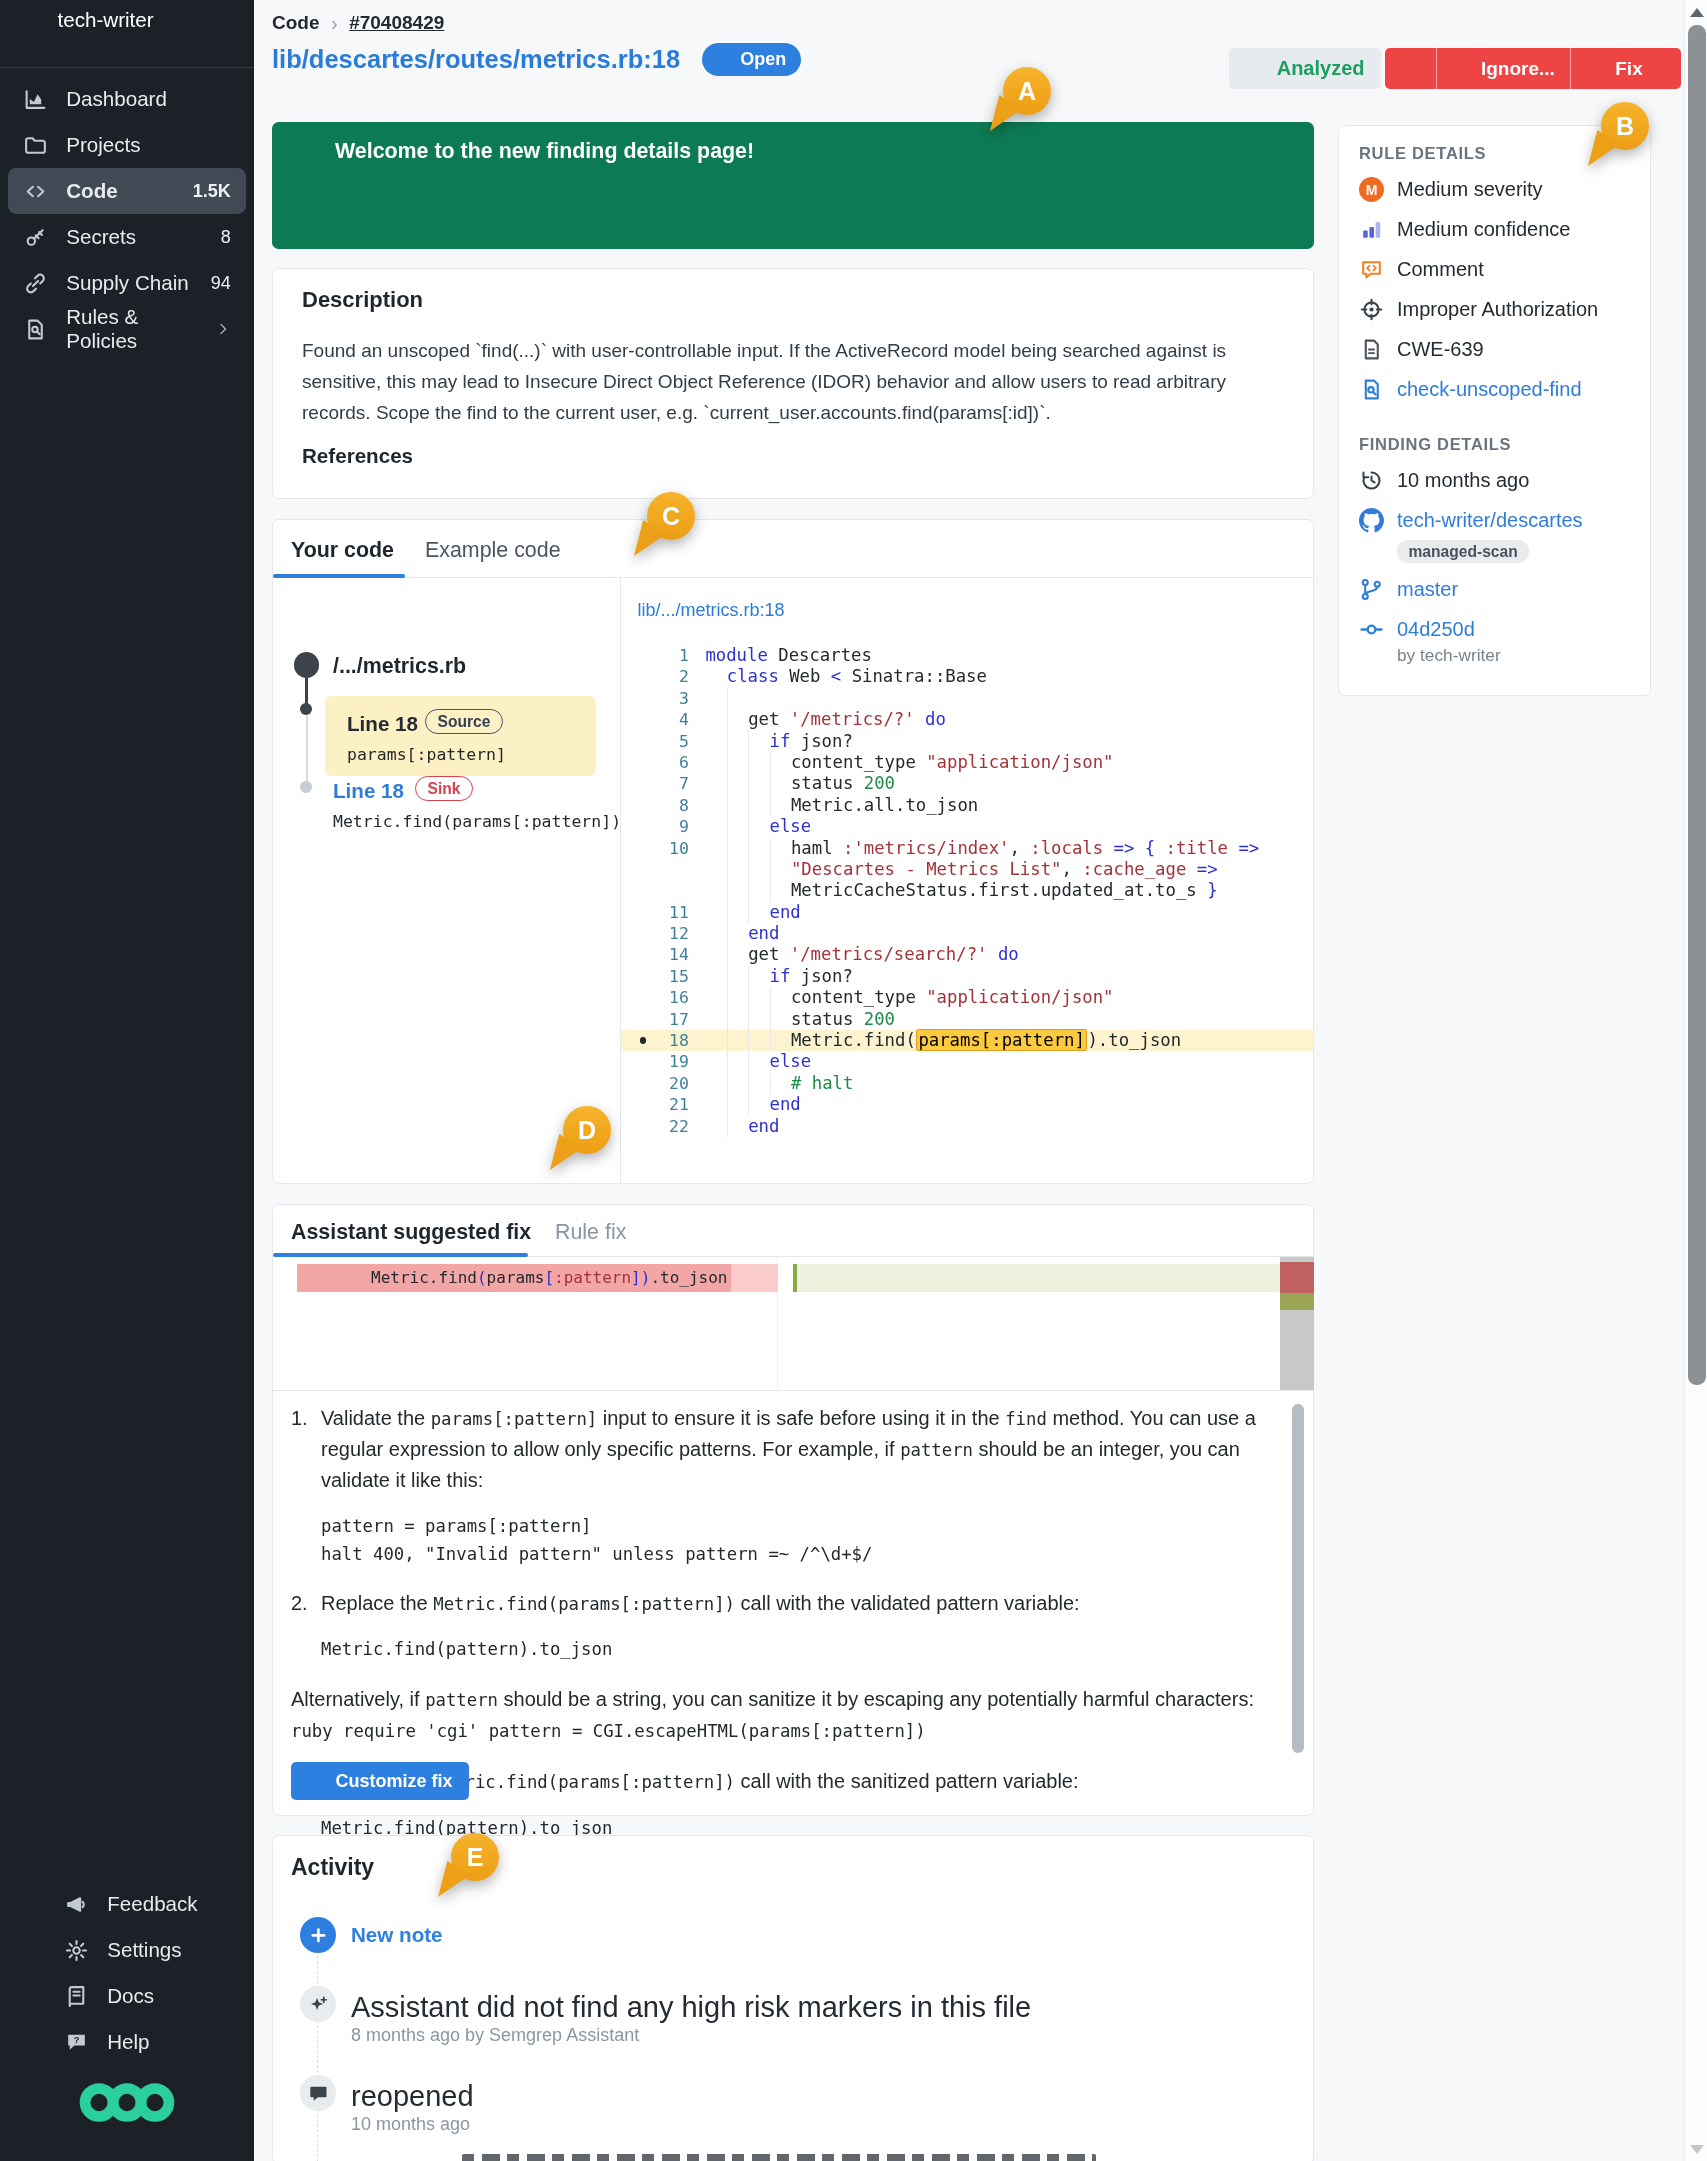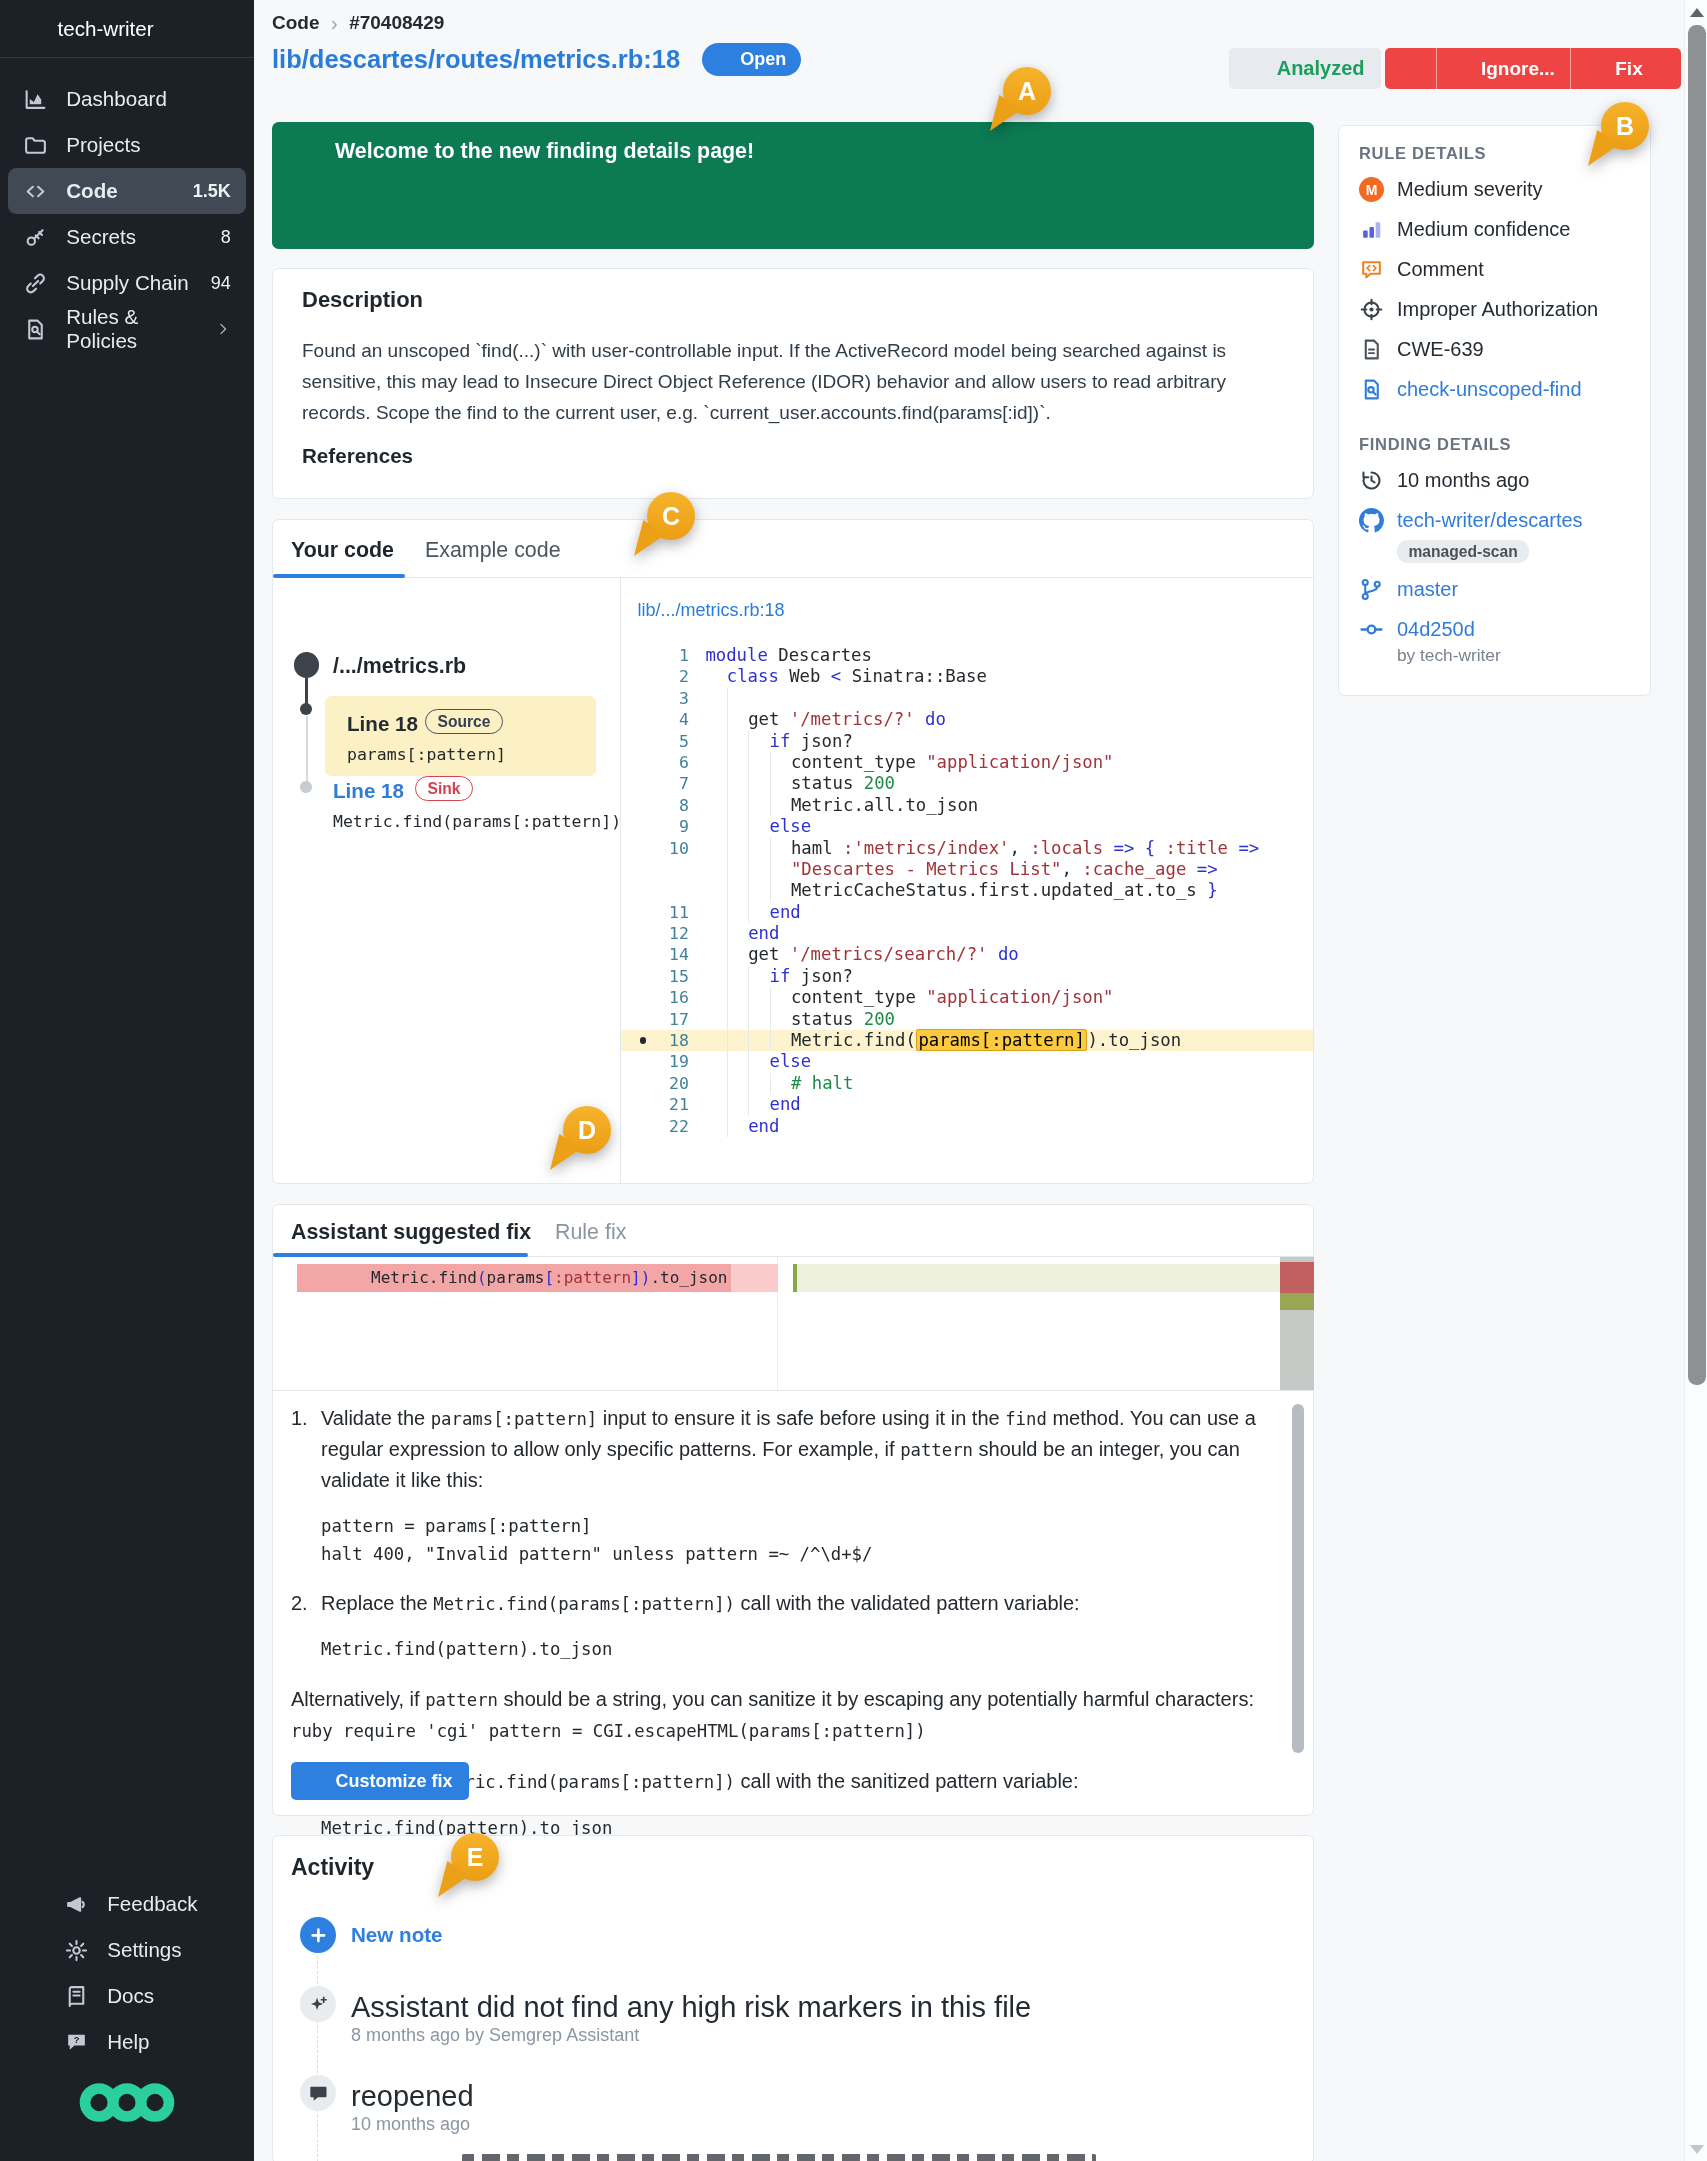--- a/index.html
+++ b/index.html
@@ -4,38 +4,38 @@
 <style>
   * { margin:0; padding:0; box-sizing:border-box; }
   html,body { background:#f7f8fa; font-family:"Liberation Sans", sans-serif; }
   #app { position:relative; width:1708px; height:2161px; overflow:hidden; background:#f7f8fa; }
 
   .card { position:absolute; background:#fff; border:0.8px solid #e4e7ec; border-radius:6.6px; }
   svg { width:100%; height:100%; display:block; }
 
   
   #sidebar { position:absolute; left:0; top:0; width:254px; height:2161px; background:#1b2126; color:#fff; }
-  .sb-top { display:flex; align-items:flex-end; height:58px; padding:16px 18px; gap:16.5px; border-bottom:0.8px solid #343b42; }
+  .sb-top { display:flex; align-items:flex-start; height:68px; padding:8px 18px; gap:16.5px; border-bottom:0.8px solid #343b42; }
   .sb-burger { width:23px; height:23px; color:#e8ebee; }
   .sb-org { font-size:20.6px; color:#fff; }
   .sb-orgchev { margin-left:auto; width:21.4px; height:21.4px; color:#e8ebee; }
   #side-nav { position:absolute; top:76px; left:0; right:0; }
   #side-footer { position:absolute; top:1881px; left:16px; right:0;padding-left:25px; }
   .nav-item { display:flex; align-items:center; height:46px; margin:0 8.2px; padding:0 15px; border-radius:8.2px; gap:18px; color:#e8ebee; font-size:20.6px; cursor:pointer; }
   .nav-item.active { background:#414a54; font-weight:bold; }
   .nav-ic { width:25px; height:25px; color:#c3c9d0; flex:none; display:flex; }
   .nav-count { margin-left:auto; font-size:18px; color:#eef1f4; }
   .nav-chev { margin-left:auto; width:18px; height:18px; color:#aeb6bd; }
   #sb-logo { position:absolute; left:79px; top:2077px; width:96px; height:51px; color:#2bcf9e; }
 
   
   #breadcrumb { position:absolute; left:272px; top:11.5px; display:flex; align-items:center; gap:11.5px; font-size:19px; color:#242a31; }
   .bc-sec { font-weight:bold; }
   .bc-chev { color:#9aa3ac; font-size:20px; }
-  .bc-id { font-weight:bold; }
+  .bc-id { font-weight:bold;text-decoration:underline; }
   #title-row { position:absolute; left:272px; top:43px; display:flex; align-items:center; gap:21.4px; }
   #page-title { font-size:25.5px; font-weight:bold; color:#2a7cd9; }
   #open-pill { display:flex; align-items:center; gap:8.2px; height:33px; padding:0 15px; border-radius:16.5px; background:#2e80e0; color:#fff; }
   #open-pill .ring { width:15.6px; height:15.6px; }
   #open-pill .lbl { font-size:18px; font-weight:bold; }
   #btn-analyzed { position:absolute; left:1229px; top:48px; height:41px; display:flex; align-items:center; gap:8.2px; padding:0 16.5px; background:#e7eaee; border-radius:5px; cursor:pointer; }
   #btn-analyzed .ic { width:23px; height:23px; color:#1d9e5f; }
   #btn-analyzed .lbl { font-size:20px; font-weight:bold; color:#1d9e5f; }
   #btn-group { position:absolute; left:1385px; top:48px; height:41px; display:flex; background:#ef4444; border-radius:5px; overflow:hidden; }
   .bg-seg { display:flex; align-items:center; justify-content:center; gap:8.2px; color:#fff; font-weight:bold; font-size:19px; padding:0 15.6px; cursor:pointer; }

